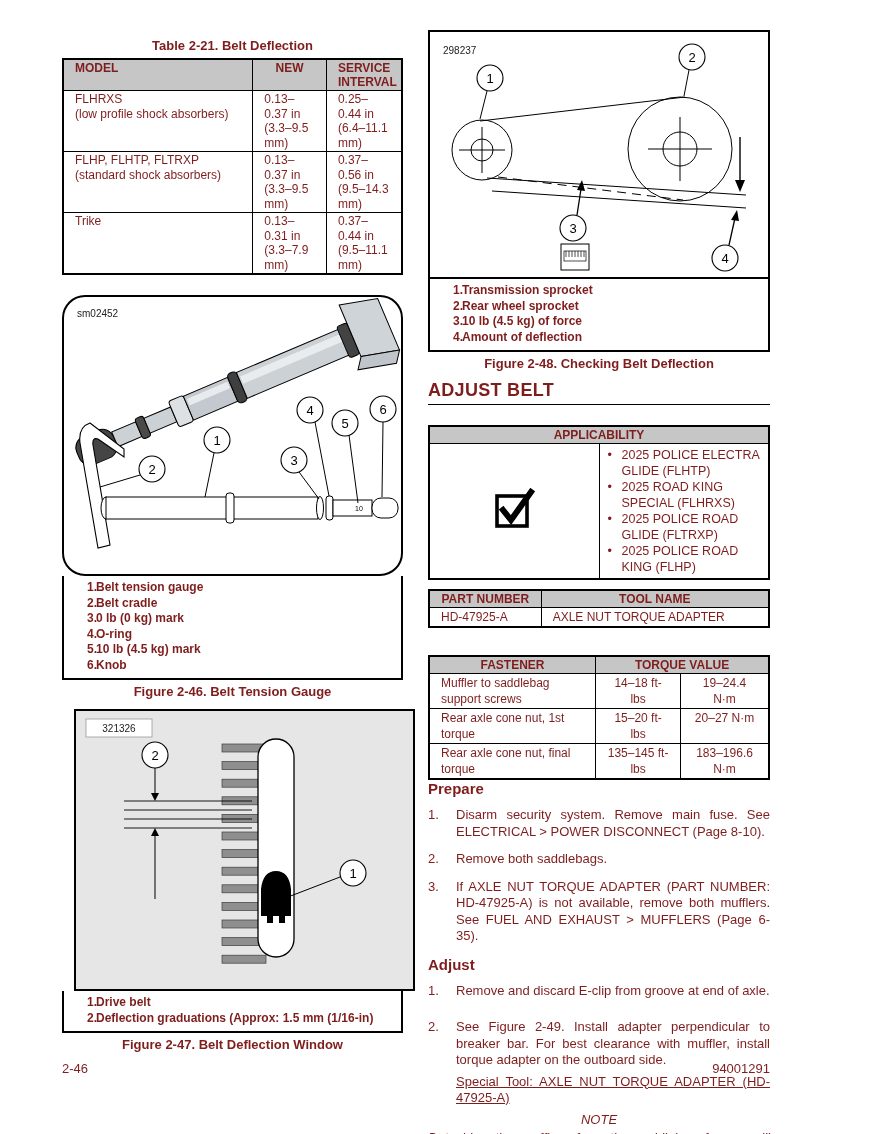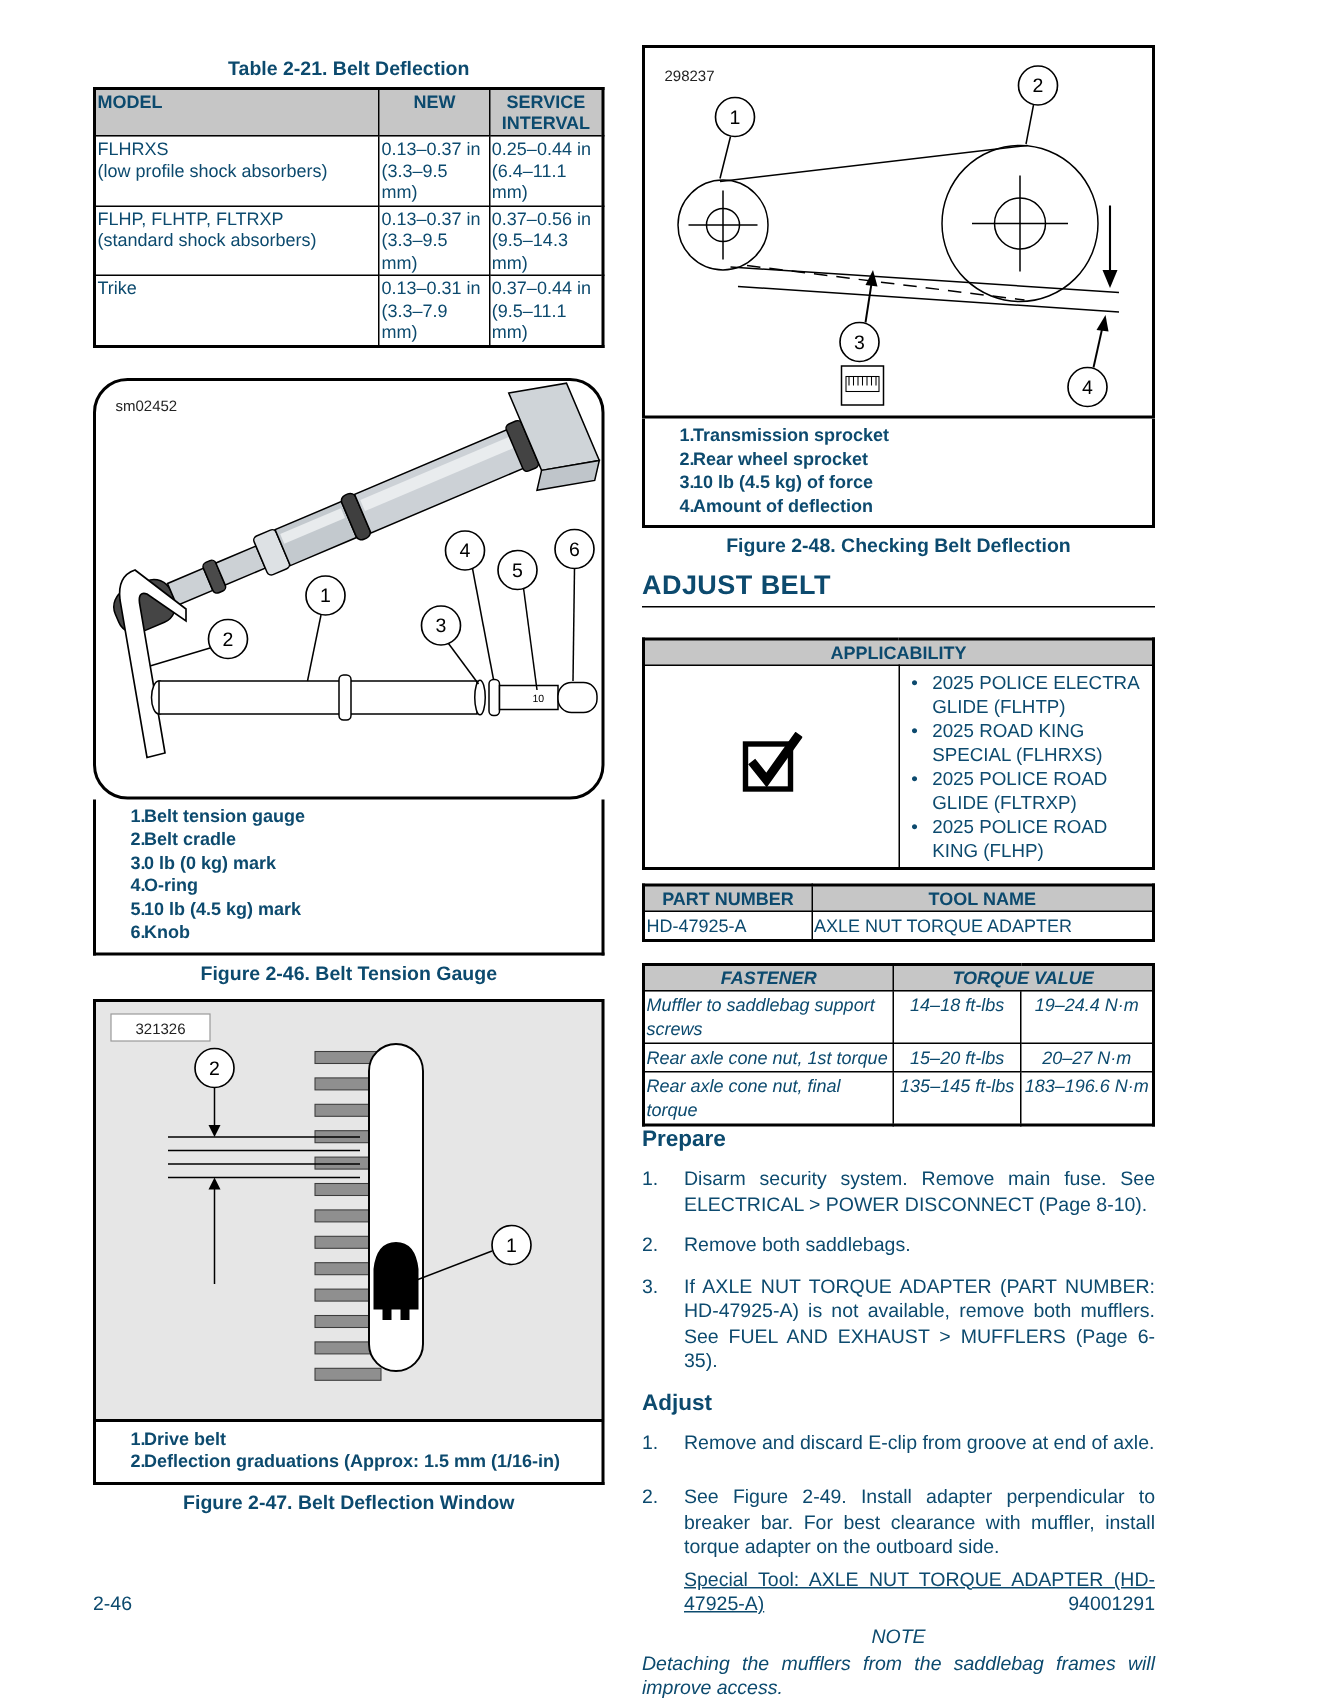--- a/index.html
+++ b/index.html
@@ -1,44 +1,44 @@
 <!DOCTYPE html>
 <html><head>
 <meta charset="utf-8">
 <style>
   * { box-sizing: border-box; margin: 0; padding: 0; }
   body { background:#ffffff; }
   .page { position:relative; width:882px; height:1134px; background:#fff;
-          font-family:"Liberation Sans", sans-serif; color:#0c4a6e; overflow:hidden; }
+          font-family:"Liberation Sans", sans-serif; color:#7f1d1d; overflow:hidden; }
   .col { position:absolute; }
   .col-left  { left:62px;  top:38px; width:341px; }
   .col-right { left:428px; top:30px; width:342px; }
 
   
   .tbl-caption { font-weight:bold; font-size:13px; text-align:center; margin-bottom:5px; }
   table.data { border-collapse:collapse; width:100%; table-layout:fixed; border:2px solid #000; }
-  table.data th, table.data td { border:1px solid #000; font-size:12px; padding:1px 1px; vertical-align:top; }
+  table.data th, table.data td { border:1px solid #000; font-size:12px; padding:1px 11px; vertical-align:top; }
   table.data th { background:#c6c6c6; font-weight:bold; }
   .th-left { text-align:left; }
   .th-center { text-align:center; }
   td.vmid { vertical-align:middle; }
   .cell-line { line-height:14.5px; }
 
   
   .figure-image { position:relative; border:2px solid #000; background:#fff; width:100%; }
   .figure-image.graybg { background:#e6e6e6; }
   .figure-image svg { display:block; width:100%; height:100%; }
   .figure-legend { border:2px solid #000; border-top:none; padding:4px 0 5px; background:#fff; }
   .legend-row { display:flex; font-weight:bold; font-size:12px; line-height:15.5px; }
   .legend-num { flex:none; width:32px; padding-left:23px; }
   .legend-text { flex:1; padding-right:10px; }
   .fig-caption { font-weight:bold; font-size:13px; text-align:center; margin-top:4px; }
 
   .mt12 { margin-top:20px;border-radius:23px; }
-  .mt10 { margin-top:10px; }
+  .mt10 { margin-top:10px;margin-left:12px; }
 
   
   .section-heading { font-weight:bold; font-size:18px; letter-spacing:.3px;
                      border-bottom:1.6px solid #000; padding-bottom:3px; margin-top:9px; }
   .sub-heading { font-weight:bold; font-size:15px; margin-top:0; margin-bottom:10px; }
   .step { display:flex; font-size:13px; line-height:16.5px; margin-bottom:11px; }
   .step-num { flex:none; width:28px; }
   .step-text { flex:1; text-align:justify; }
   .gap-lg { margin-bottom:20px; }
   .special-tool { margin:2px 0 5px 28px; font-size:13px; line-height:16.5px; text-align:justify;text-decoration:underline; }
@@ -371,21 +371,21 @@
         <th class="th-center">PART NUMBER</th>
         <th class="th-center">TOOL NAME</th>
       </tr>
       <tr>
         <td>HD-47925-A</td>
         <td>AXLE NUT TORQUE ADAPTER</td>
       </tr>
     </tbody>
       </table>
 
-    <table class="data torq" style="margin-top:14px;font-style:italic;">
+    <table class="data torq" style="margin-top:27px;">
       <colgroup>
           <col class="c1">
           <col class="c2">
           <col class="c3">
         </colgroup>
       <tbody>
           <tr>
         <th class="th-center">FASTENER</th>
         <th class="th-center" colspan="2">TORQUE VALUE</th>
       </tr>

